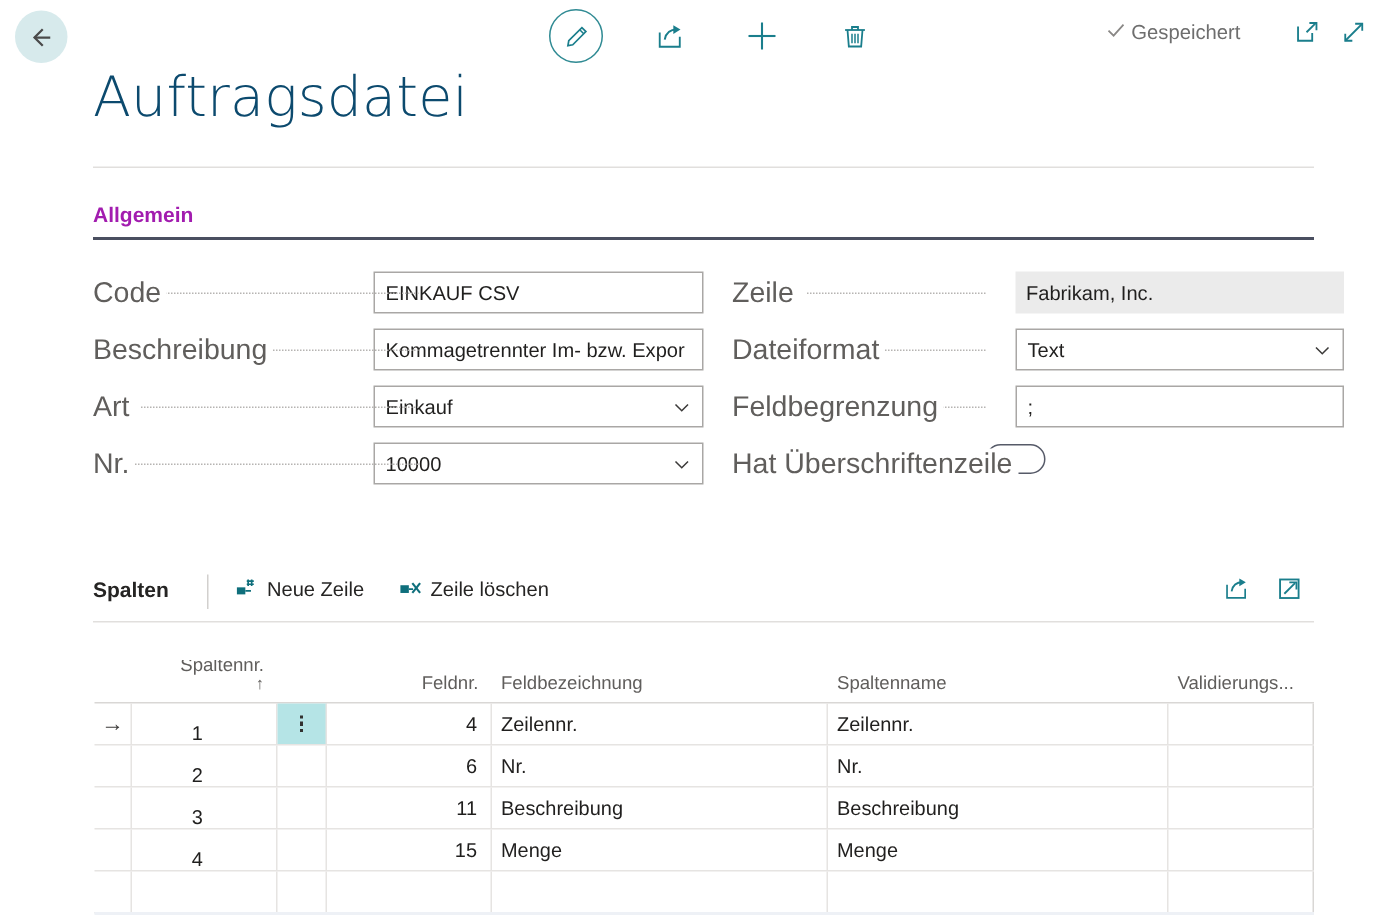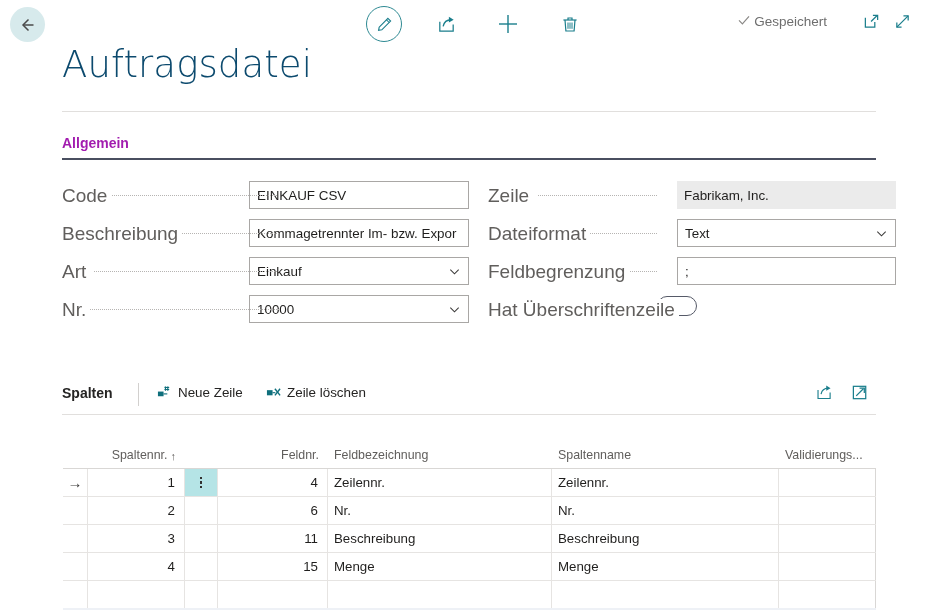--- a/index.html
+++ b/index.html
@@ -130,21 +130,21 @@
   .gc.menu { justify-content:center; }
   .gc.last { border-right:1px solid #d9d7d5; }
   .gc.menu.active { background:#b5e4e6; }
   .dots3 { display:flex; flex-direction:column; gap:2px; align-items:center; }
   .dots3 i { width:2.4px; height:2.4px; background:#323130; display:block; }
   .rowarrow { color:#3b3a39; font-size:15px; line-height:1; }
   .grid-bottom { position:absolute; left:63px; top:608px; width:813px; height:2px; background:#eef1f6; }
 
   
   .w-ind  { width:25px; }
-  .w-col1 { width:97px; }
+  .w-col1 { width:97px;flex-direction:column; }
   .w-menu { width:33px; }
   .w-col2 { width:110px; }
   .w-col3 { width:224px; }
   .w-col4 { width:227px; }
   .w-col5 { width:97px; }
 </style>
 </head>
 <body>
 
 <div id="root">

